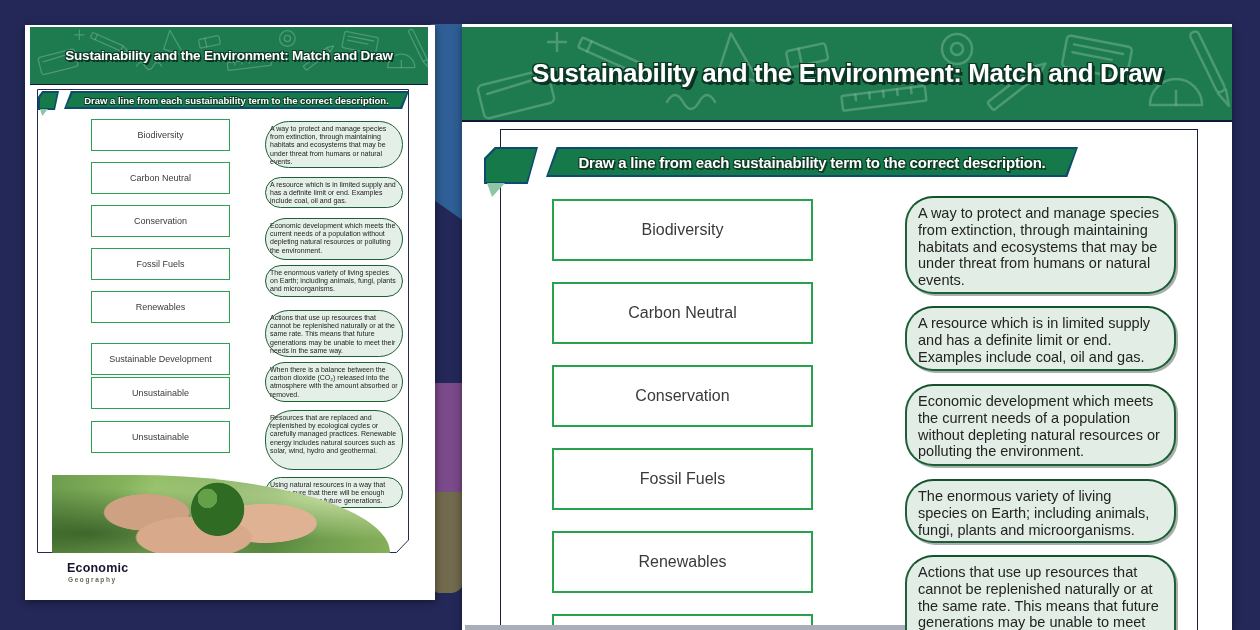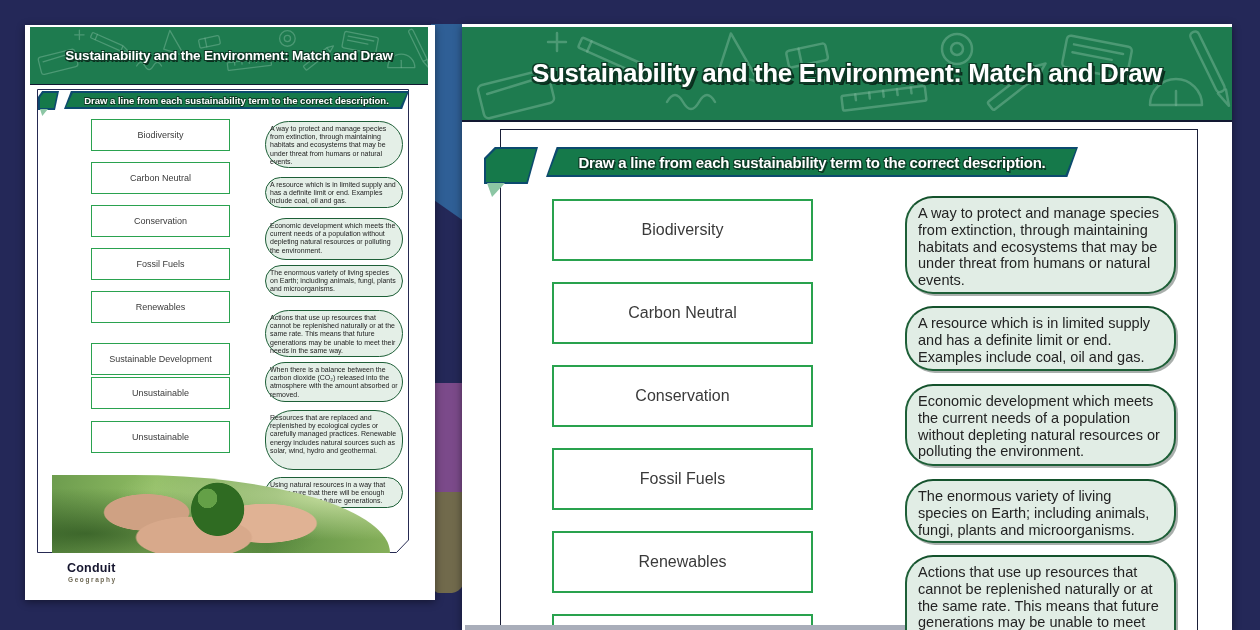--- a/index.html
+++ b/index.html
@@ -139,21 +139,21 @@
   <div class="desc desc-l" style="top:152px;height:31px">A resource which is in limited supply and has a definite limit or end. Examples include coal, oil and gas.</div>
   <div class="desc desc-l" style="top:193px;height:42px">Economic development which meets the current needs of a population without depleting natural resources or polluting the environment.</div>
   <div class="desc desc-l" style="top:240px;height:32px">The enormous variety of living species on Earth; including animals, fungi, plants and microorganisms.</div>
   <div class="desc desc-l" style="top:285px;height:47px">Actions that use up resources that cannot be replenished naturally or at the same rate. This means that future generations may be unable to meet their needs in the same way.</div>
   <div class="desc desc-l" style="top:337px;height:40px">When there is a balance between the carbon dioxide (CO₂) released into the atmosphere with the amount absorbed or removed.</div>
   <div class="desc desc-l" style="top:385px;height:60px">Resources that are replaced and replenished by ecological cycles or carefully managed practices. Renewable energy includes natural sources such as solar, wind, hydro and geothermal.</div>
   <div class="desc desc-l" style="top:452px;height:31px">Using natural resources in a way that makes sure that there will be enough resources left for future generations.</div>
 
   <div class="abs photo"></div>
 
-  <div class="abs logo-brand">Conduit</div>
+  <div class="abs logo-brand">Economic</div>
   <div class="abs logo-sub">Geography</div>
 </div>
 
 <div class="page page-right">
 
   <div class="band band-right">
     <svg width="770" height="93" viewBox="0 0 770 93">
       <defs>
         <g id="doodleset" fill="none" stroke="#7ab89a" stroke-opacity="0.5" stroke-width="2.5" stroke-linecap="round" stroke-linejoin="round">
           <g transform="rotate(-14 54 67)">

